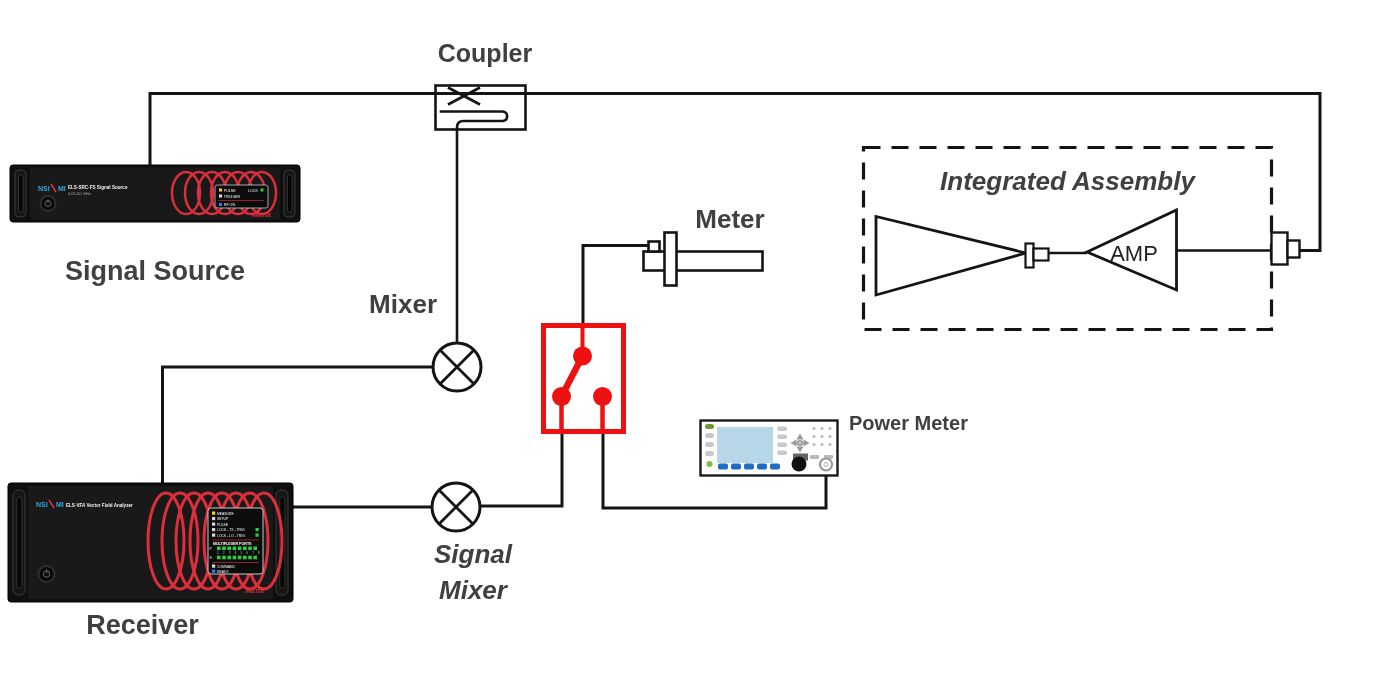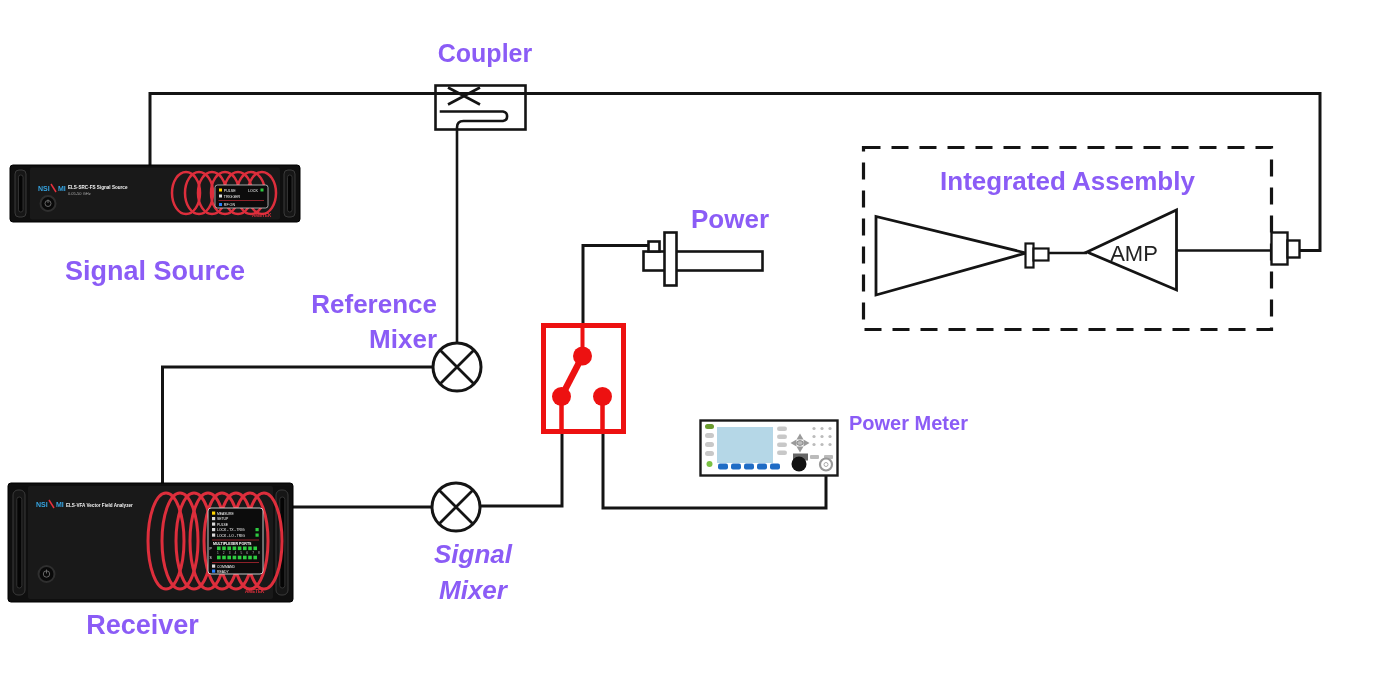--- a/index.html
+++ b/index.html
@@ -1,29 +1,29 @@
 <!DOCTYPE html>
 <html><head>
 <meta charset="utf-8">
 <style>
   html,body{margin:0;padding:0;background:#fff;}
   #stage{position:relative;width:1400px;height:700px;background:#ffffff;overflow:hidden;
          font-family:"Liberation Sans",sans-serif;}
   #diagram-svg{position:absolute;left:0;top:0;}
-  .lbl{position:absolute;font-weight:700;color:#8b5cf6;font-family:"Liberation Sans",sans-serif;}
+  .lbl{position:absolute;font-weight:700;color:#404040;font-family:"Liberation Sans",sans-serif;}
   .lbl.c{text-align:center;}
   .lbl.r{text-align:right;}
   #lbl-coupler{left:425px;top:39px;width:120px;font-size:25px;}
   #lbl-signal-source{left:10px;top:236px;width:290px;font-size:27px;margin-top:20px;}
   #lbl-receiver{left:0;top:610px;width:285px;font-size:27px;}
   #lbl-ref-mixer{left:240px;top:287px;width:197px;font-size:26px;line-height:35px;}
   #lbl-sig-mixer{left:397px;top:536px;width:152px;font-size:26px;line-height:36px;font-style:italic;}
   #lbl-probe{left:660px;top:204px;width:140px;font-size:26px;}
   #lbl-power-meter{left:849px;top:412px;font-size:20px;}
-  #lbl-assembly{left:863px;top:166px;width:409px;font-size:26px;}
+  #lbl-assembly{left:863px;top:166px;width:409px;font-size:26px;font-style:italic;}
   text{font-family:"Liberation Sans","DejaVu Sans",sans-serif;}
 </style>
 </head>
 <body>
 
 <div id="stage">
 
 <svg id="diagram-svg" width="1400" height="700" viewBox="0 0 1400 700">
 
   <g stroke="#141414" stroke-width="3" fill="none" stroke-linecap="square">
@@ -250,23 +250,22 @@
       <text x="209" y="89.6" font-size="3.4" fill="#fff">READY</text>
     </g>
     <text x="237" y="110" font-size="4.6" font-weight="700" fill="#e8303e">AMETEK</text>
   </g>
 </svg>
 
   <div class="lbl c" id="lbl-coupler">Coupler</div>
   <div class="lbl c" id="lbl-signal-source">Signal Source</div>
   <div class="lbl c" id="lbl-receiver">Receiver</div>
   <div class="lbl r" id="lbl-ref-mixer">
-    <div>Reference</div>
     <div>Mixer</div>
   </div>
   <div class="lbl c" id="lbl-sig-mixer">
     <div>Signal</div>
     <div>Mixer</div>
   </div>
-  <div class="lbl c" id="lbl-probe">Power</div>
+  <div class="lbl c" id="lbl-probe">Meter</div>
   <div class="lbl" id="lbl-power-meter">Power Meter</div>
   <div class="lbl c" id="lbl-assembly">Integrated Assembly</div>
 </div>
 
 </body></html>

